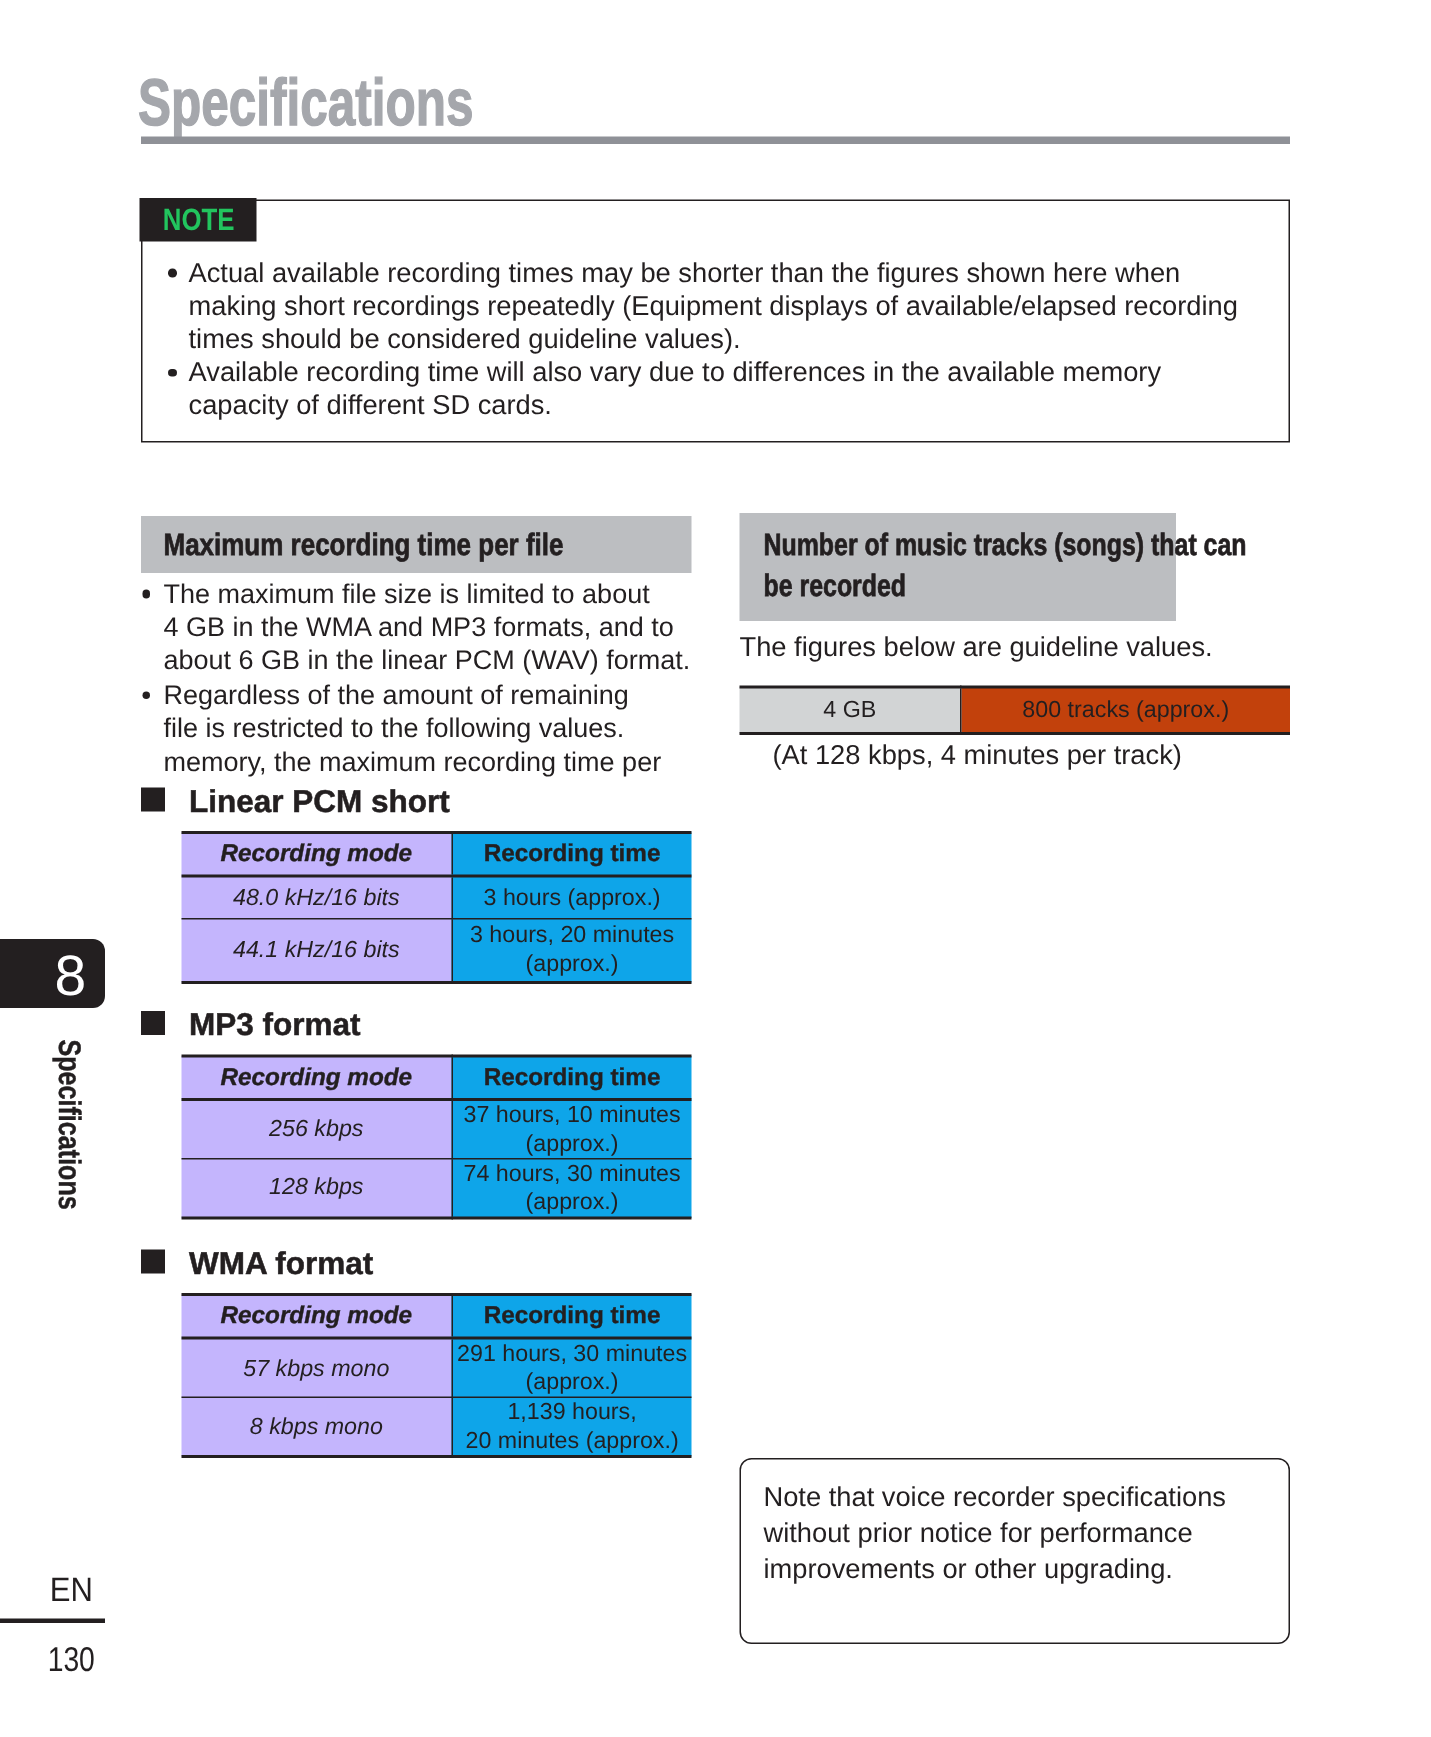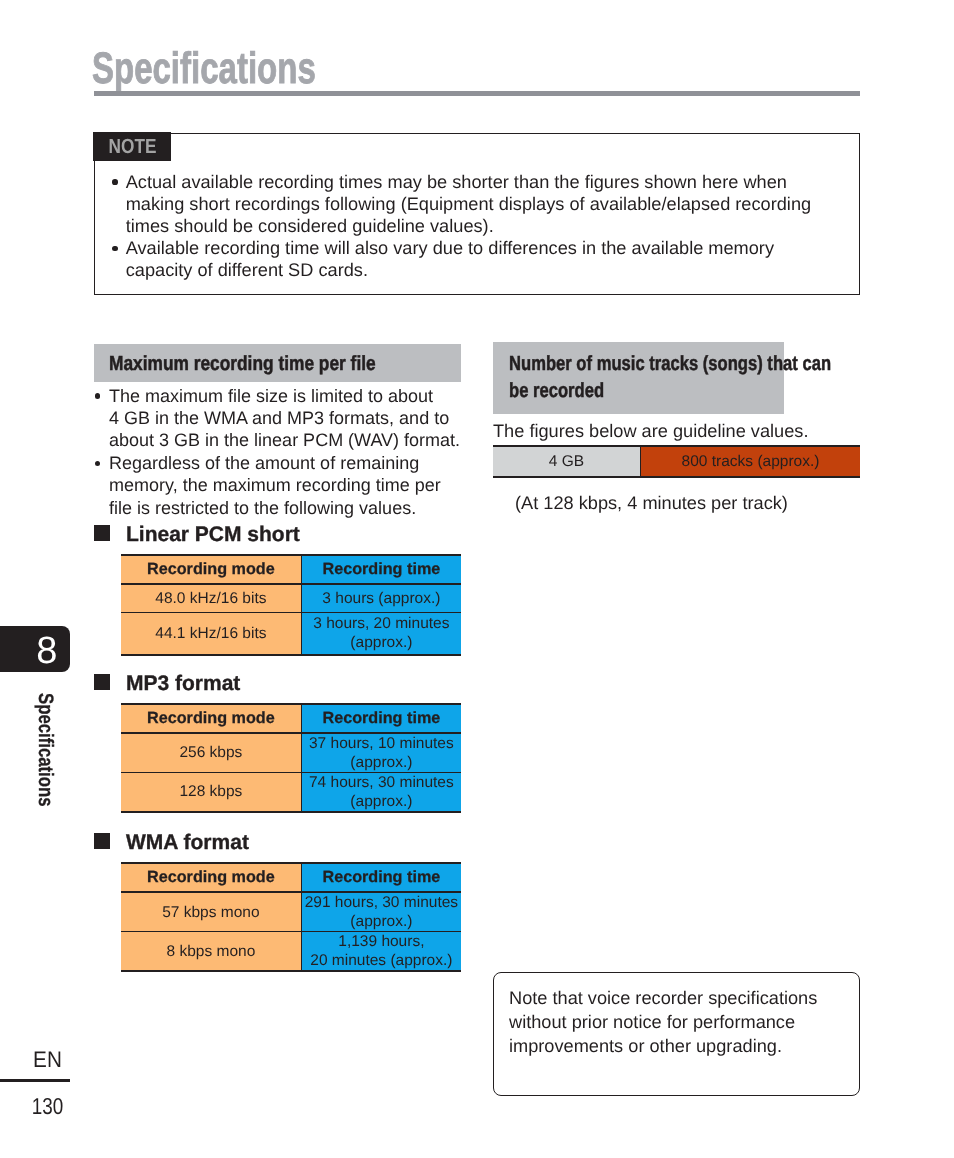--- a/index.html
+++ b/index.html
@@ -15,21 +15,21 @@
       color:#a5a7ac;margin:0;white-space:nowrap;
       -webkit-text-stroke:0.9px #a5a7ac;
       transform:scaleX(0.75);transform-origin:left top;}
   .title-rule{position:absolute;left:94px;top:90.8px;width:766px;height:5.2px;
       background:#8f9197;}
 
   
   .note-box{position:absolute;left:93.7px;top:132.7px;width:766px;height:162px;
       border:1.5px solid #231f20;box-sizing:border-box;background:#fff;}
   .note-tag{position:absolute;left:-1.3px;top:-1.3px;width:78px;height:28.5px;
-      background:#231f20;color:#a3a3a3;font-weight:bold;
+      background:#231f20;color:#22c55e;font-weight:bold;
       display:flex;align-items:center;justify-content:center;}
   .note-tag span{font-size:20.5px;line-height:20.5px;display:block;margin-top:2px;
       transform:scaleX(0.84);transform-origin:center center;}
   .note-list{position:absolute;left:12px;top:37px;width:740px;}
 
   
   .bl{display:flex;align-items:flex-start;}
   .bl .dot{flex:0 0 17px;font-size:18.2px;line-height:22.1px;position:relative;
       color:transparent;}
   .bl .dot::before{content:"";position:absolute;left:4.5px;top:8.6px;
@@ -58,25 +58,25 @@
       line-height:20px;white-space:nowrap;-webkit-text-stroke:0.35px #231f20;}
 
   table{border-collapse:collapse;}
   .spec-table{position:absolute;width:340px;left:27px;
       border-top:2.5px solid #231f20;border-bottom:2.5px solid #231f20;}
   .spec-table th,.spec-table td{border:none;font-size:15.5px;line-height:19px;
       text-align:center;vertical-align:middle;padding:0;}
   .spec-table th{font-weight:bold;font-size:16.2px;height:27px;-webkit-text-stroke:0.25px #231f20;border-bottom:2.5px solid #231f20;}
   .spec-table td{border-bottom:1.4px solid #231f20;}
   .spec-table tr:last-child td{border-bottom:none;}
-  .spec-table .c1{background:#fdba74;width:179.5px;border-right:1.4px solid #231f20;}
+  .spec-table .c1{background:#c4b5fd;width:179.5px;border-right:1.4px solid #231f20;font-style:italic;}
   .spec-table .c2{background:#0ea5e9;width:159px;}
 
   .gb-table{position:absolute;width:367px;left:0;
-      border-top:2.5px solid #231f20;border-bottom:2.5px solid #231f20;}
+      border-top:2.5px solid #231f20;border-bottom:2.5px solid #231f20;margin-top:12px;}
   .gb-table td{font-size:15.5px;line-height:19px;text-align:center;height:28.5px;padding:0;
       vertical-align:middle;}
   .gb-table .gb1{background:#d2d4d5;width:147px;border-right:1.4px solid #231f20;}
   .gb-table .gb2{background:#c2410c;}
 
   .para{font-size:18.2px;line-height:22.4px;white-space:nowrap;}
 
   
   .round-note{position:absolute;left:493px;top:971.5px;width:367px;height:124.5px;
       border:1.5px solid #231f20;border-radius:8px;box-sizing:border-box;background:#fff;}
@@ -112,21 +112,21 @@
 
   <div class="note-box">
     <div class="note-tag">
         <span>NOTE</span>
       </div>
     <div class="note-list">
       <div class="bl">
         <span class="dot">•</span>
         <span class="txt">
             <span class="ln">Actual available recording times may be shorter than the figures shown here when</span>
-            <span class="ln">making short recordings following (Equipment displays of available/elapsed recording</span>
+            <span class="ln">making short recordings repeatedly (Equipment displays of available/elapsed recording</span>
             <span class="ln">times should be considered guideline values).</span>
           </span>
       </div>
       <div class="bl">
         <span class="dot">•</span>
         <span class="txt">
             <span class="ln">Available recording time will also vary due to differences in the available memory</span>
             <span class="ln">capacity of different SD cards.</span>
           </span>
       </div>
@@ -136,29 +136,29 @@
   <div class="col-left">
     <div class="band" style="height:37.5px;padding:7px 0 0 15px">
       <span class="bt">Maximum recording time per file</span>
     </div>
     <div style="margin-top:3px">
       <div class="bl">
         <span class="dot">•</span>
         <span class="txt">
             <span class="ln">The maximum file size is limited to about</span>
             <span class="ln">4 GB in the WMA and MP3 formats, and to</span>
-            <span class="ln">about 3 GB in the linear PCM (WAV) format.</span>
+            <span class="ln">about 6 GB in the linear PCM (WAV) format.</span>
           </span>
       </div>
       <div class="bl">
         <span class="dot">•</span>
         <span class="txt">
             <span class="ln">Regardless of the amount of remaining</span>
+            <span class="ln">file is restricted to the following values.</span>
             <span class="ln">memory, the maximum recording time per</span>
-            <span class="ln">file is restricted to the following values.</span>
           </span>
       </div>
     </div>
 
     <div class="sub-head" style="top:181px">
       <span class="sq"></span>
       <span class="sub-head-label">Linear PCM short</span>
     </div>
     <table class="spec-table" style="top:210px">
       <tbody>

